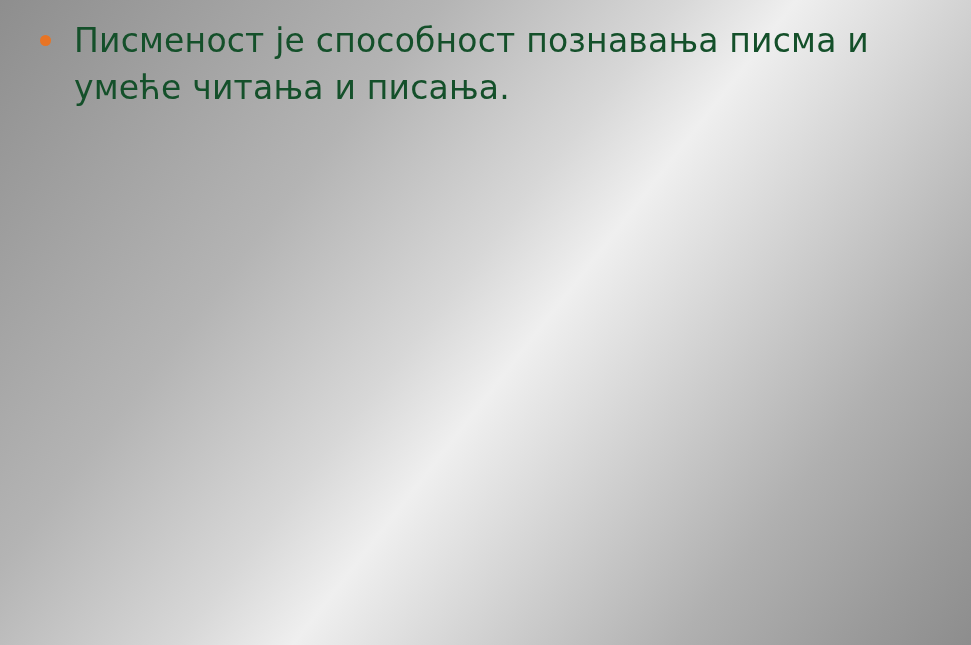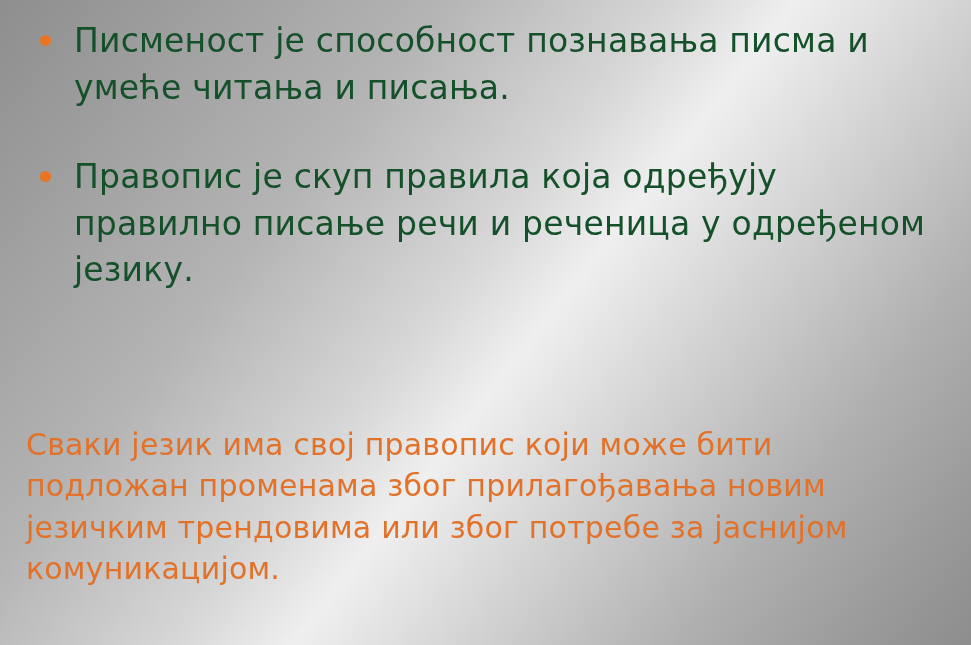--- a/index.html
+++ b/index.html
@@ -85,23 +85,18 @@
 <div class="slide">
   <div class="slide-inner">
 
     <div class="bullets">
 
       <div class="bullet-item">
         <span class="dot"></span>
         <span class="bullet-text">Писменост је способност познавања писма и умеће читања и писања.</span>
       </div>
 
-      <div class="bullet-item">
-        <span class="dot"></span>
-        <span class="bullet-text">Правопис је скуп правила која одређују правилно писање речи и реченица у одређеном језику.</span>
-      </div>
 
     </div>
 
-    <div class="body-block">Сваки језик има свој правопис који може бити подложан променама због прилагођавања новим језичким трендовима или због потребе за јаснијом комуникацијом.</div>
 
   </div>
 </div>
 
 </body></html>

